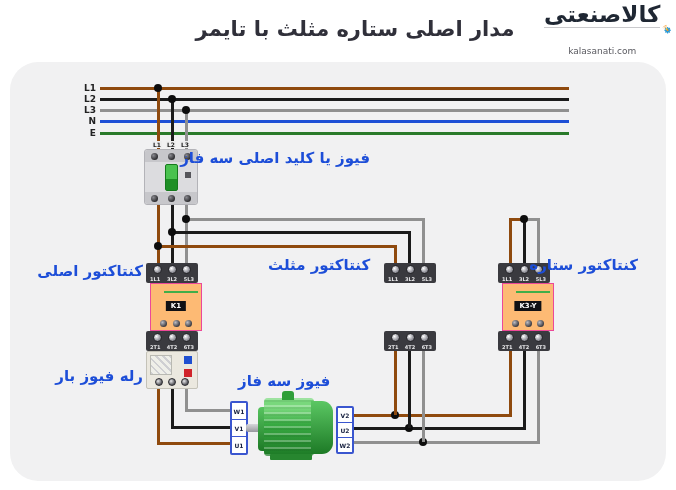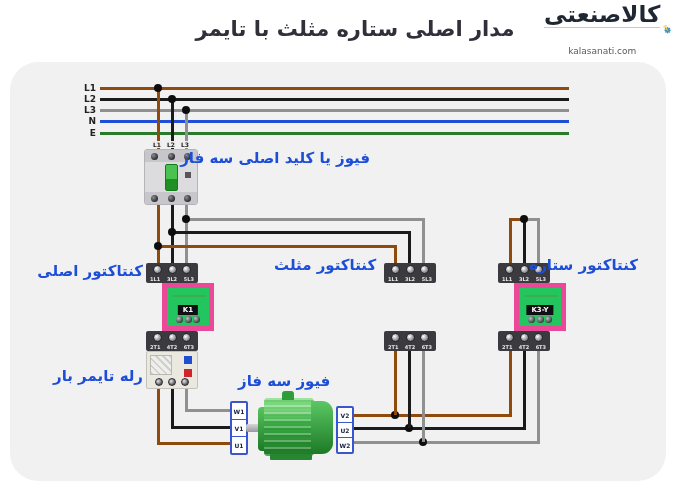--- a/index.html
+++ b/index.html
@@ -57,22 +57,22 @@
     border-radius:2px; }
   .ct-top { top:0; } .ct-bot { bottom:0; }
   .ct-screws { position:absolute; top:2px; left:0; width:100%; display:flex;
     justify-content:space-between; padding:0 7px; }
   .ct-screw { width:9px; height:9px; border-radius:50%;
     background:radial-gradient(circle at 35% 35%, #ffffff, #9d9da5 55%, #606066);
     border:1px solid #26262a; }
   .ct-lbls { position:absolute; bottom:1px; left:0; width:100%; display:flex;
     justify-content:space-between; padding:0 4px; font-size:5px; color:#e8e8ea;
     font-weight:700; letter-spacing:0; }
-  .ct-body { position:absolute; top:20px; left:16px; width:100%; height:48px;
-    background:#22c55e; border:5px solid #ec4899; }
+  .ct-body { position:absolute; top:20px; left:4px; width:100%; height:48px;
+    background:#fdba74; border:1px solid #ec4899; }
   .ct-line { position:absolute; top:7px; right:3px; width:34px; height:2px; background:#3fae49; }
   .ct-id { position:absolute; top:17px; left:50%; transform:translateX(-50%);
     background:#101014; color:#fff; font-size:7px; font-weight:700; line-height:10px;
     padding:0 5px; white-space:nowrap; }
   .ct-mid { position:absolute; bottom:3px; left:0; width:100%; display:flex;
     justify-content:space-between; padding:0 9px; }
   .ct-midscrew { width:7px; height:7px; border-radius:50%;
     background:radial-gradient(circle at 35% 35%, #bcbcc2, #3c3c42 70%); }
 
   
@@ -235,21 +235,21 @@
   <div class="relay">
     <div class="rl-hatch"></div>
     <div class="rl-blue"></div>
     <div class="rl-red"></div>
     <div class="rl-screws">
       <div class="rl-screw"></div>
       <div class="rl-screw"></div>
       <div class="rl-screw"></div>
     </div>
   </div>
-  <div class="dlabel" style="left:56px;top:367px;width:87px;">رله تایمر بار</div>
+  <div class="dlabel" style="left:56px;top:367px;width:87px;">رله فیوز بار</div>
 
   <div class="wire-v c-gray" style="left:185px;top:389px;height:23px;"></div>
   <div class="wire-h c-gray" style="left:185px;top:409px;width:47px;"></div>
   <div class="wire-v c-black" style="left:171px;top:389px;height:40px;"></div>
   <div class="wire-h c-black" style="left:171px;top:426px;width:61px;"></div>
   <div class="wire-v c-brown" style="left:157px;top:389px;height:56px;"></div>
   <div class="wire-h c-brown" style="left:157px;top:442px;width:75px;"></div>
 
   <div class="dlabel" style="left:238px;top:372px;width:98px;">فیوز سه فاز</div>
   <div class="tbox" style="left:230px;top:401px;height:54px;">
@@ -311,21 +311,21 @@
         <div class="ct-screw"></div>
         <div class="ct-screw"></div>
       </div>
       <div class="ct-lbls">
         <span>2T1</span>
         <span>4T2</span>
         <span>6T3</span>
       </div>
     </div>
   </div>
-  <div class="dlabel" style="left:274px;top:256px;width:104px;">کنتاکتور مثلث</div>
+  <div class="dlabel" style="left:268px;top:256px;width:104px;">کنتاکتور مثلث</div>
 
   <div class="contactor" style="left:498px;top:263px;text-decoration:underline;">
     <div class="ct-strip ct-top">
       <div class="ct-screws">
         <div class="ct-screw"></div>
         <div class="ct-screw"></div>
         <div class="ct-screw"></div>
       </div>
       <div class="ct-lbls">
         <span>1L1</span>

